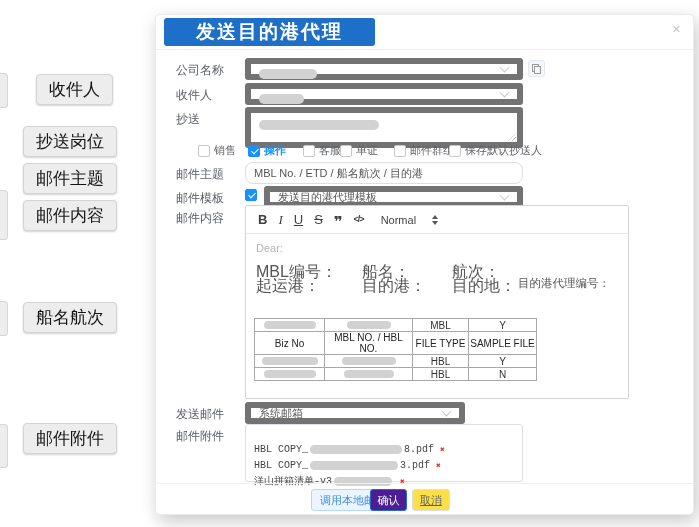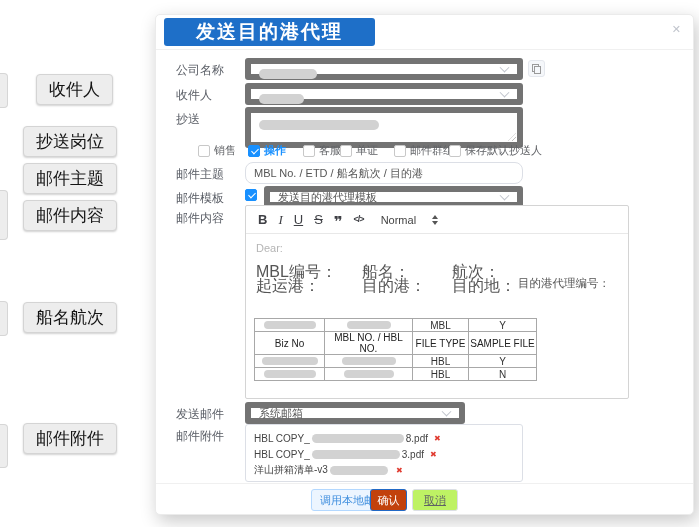--- a/index.html
+++ b/index.html
@@ -61,30 +61,30 @@
   .updn .u2{border-bottom:4px solid #555;margin-bottom:2px;}
   .updn .d2{border-top:4px solid #555;}
   .econ{position:relative;height:165px;}
   .etxt{position:absolute;font-size:16px;color:#555;white-space:nowrap;}
   .etable{position:absolute;left:8px;top:84px;border-collapse:collapse;table-layout:fixed;font-size:10px;}
   .etable th{border:1px solid #a8a8a8;height:17px;font-weight:normal;color:#222;padding:0;}
   .etable td{border:1px solid #a8a8a8;height:12px;text-align:center;color:#333;padding:0;}
   .tdp{margin:0 auto;width:70%;height:8px;background:#d2d2d2;border-radius:5px;}
   
   .att{position:absolute;left:89px;top:409px;width:278px;height:58px;box-sizing:border-box;
-       border:1px solid #dcdfe6;border-radius:3px;padding:5px 8px;}
+       border:1px solid #dcdfe6;border-radius:3px;padding:16px 8px;font-family:Liberation Mono, monospace;}
   .arow{display:flex;align-items:center;height:16px;font-size:10px;color:#444;white-space:nowrap;}
   .apill{height:9px;background:#d2d2d2;border-radius:5px;margin:0 2px;}
   .xic{color:#e03c31;font-size:8px;margin-left:6px;cursor:pointer;}
   
   .btn{position:absolute;top:474px;height:22px;box-sizing:border-box;border-radius:3px;font-size:11px;
        display:flex;align-items:center;justify-content:center;cursor:pointer;padding:0 8px;white-space:nowrap;}
   .btn.local{left:155px;background:#ecf5ff;border:1px solid #b3d8ff;color:#3e8ede;}
-  .btn.ok{left:214px;width:37px;background:#c2410c;border:1px solid #2169c6;color:#fff;}
-  .btn.cancel{left:256px;width:46px;background:#bef264;border:1px solid #dcdfe6;color:#606266;text-decoration:underline;}
+  .btn.ok{left:214px;width:37px;background:#4c1d95;border:1px solid #2169c6;color:#fff;}
+  .btn.cancel{left:256px;width:38px;background:#fde047;border:1px solid #dcdfe6;color:#606266;text-decoration:underline;}
 </style>
 </head>
 <body>
 
 <div class="page">
 
   <div class="ebar" style="top:73px;height:33px;"></div>
   <div class="ebar" style="top:190px;height:48px;"></div>
   <div class="ebar" style="top:301px;height:33px;"></div>
   <div class="ebar" style="top:424px;height:42px;"></div>

